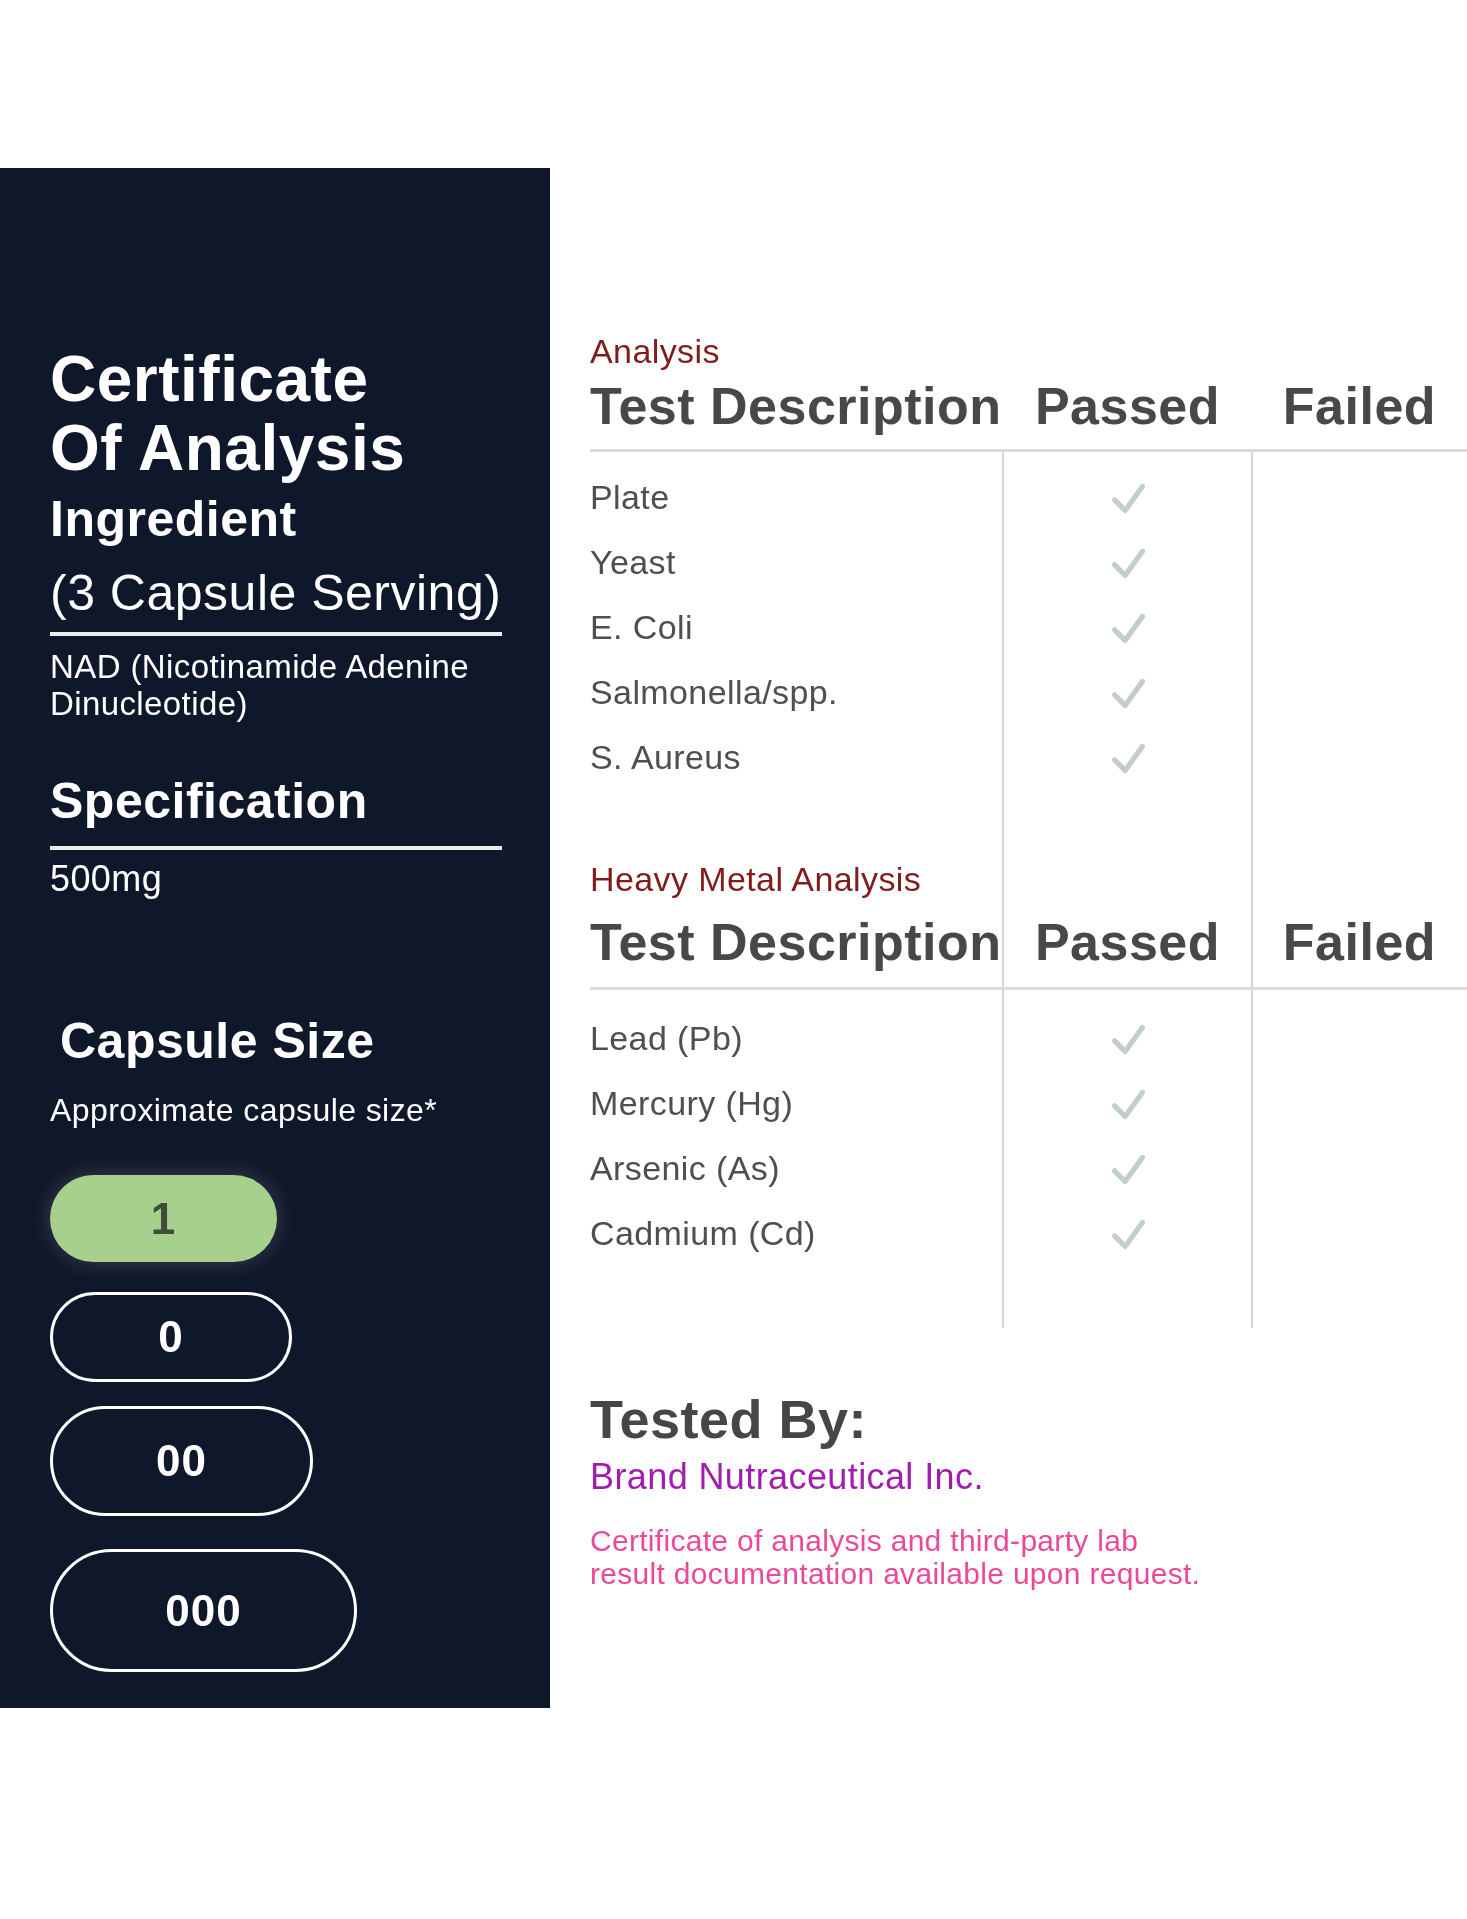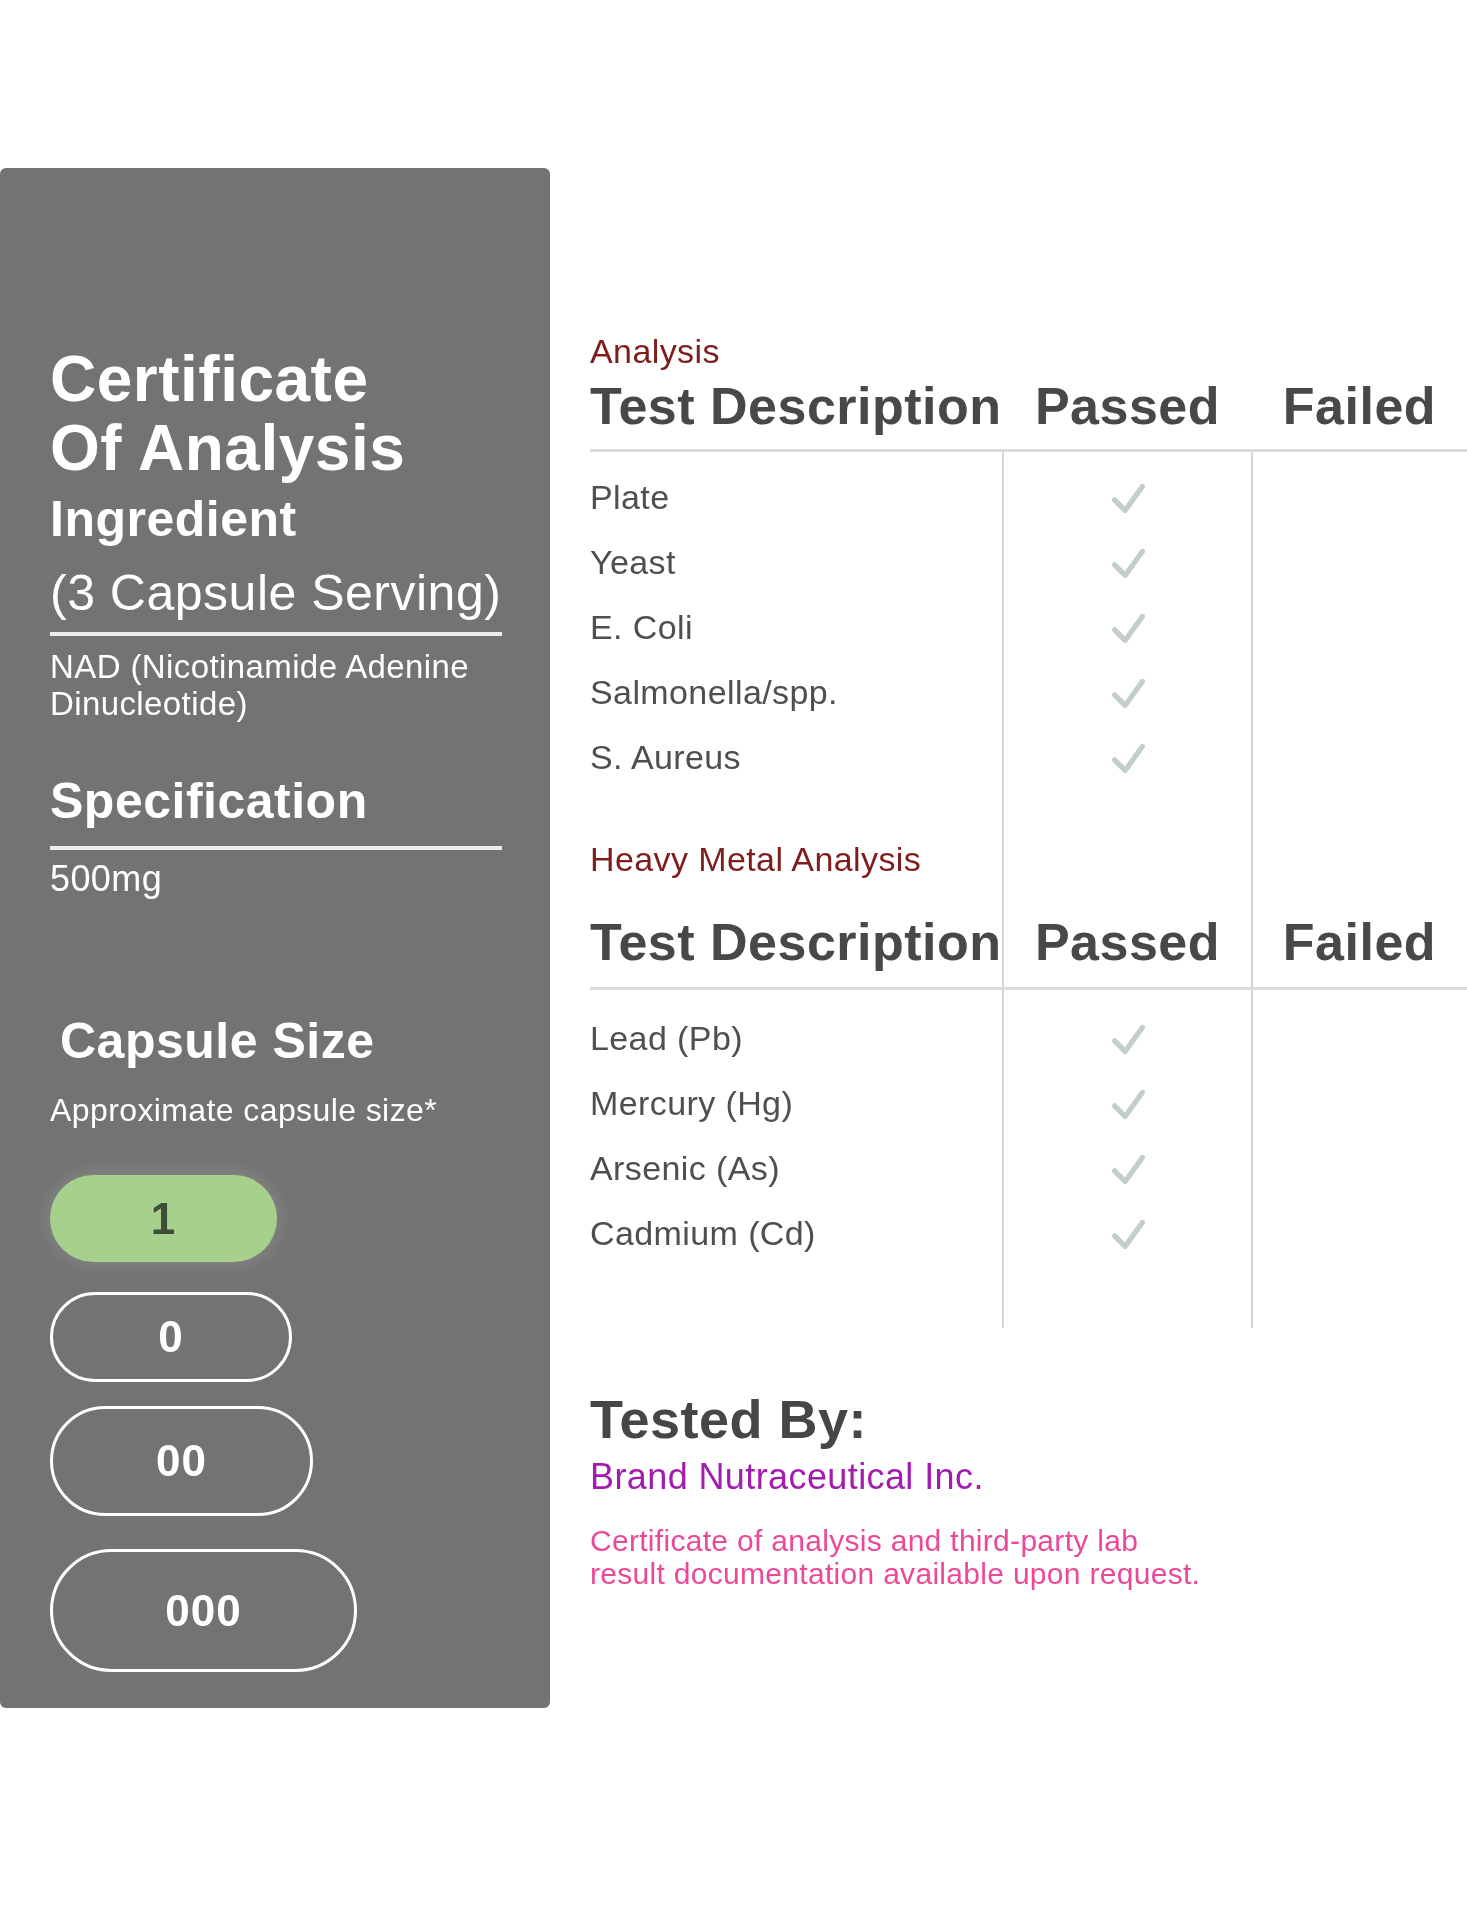--- a/index.html
+++ b/index.html
@@ -1,21 +1,21 @@
 <!DOCTYPE html>
 <html><head>
 <meta charset="utf-8">
 <style>
   html,body{margin:0;padding:0;background:#ffffff;}
   .canvas{
     position:relative;width:1467px;height:1919px;background:#ffffff;overflow:hidden;
     font-family:"Liberation Sans","DejaVu Sans",sans-serif;
   }
   
-  .panel{position:absolute;left:0;top:168px;width:550px;height:1540px;background:#737373;border-radius:6px;}
+  .panel{position:absolute;left:0;top:168px;width:550px;height:1540px;background:#0f172a;}
   .panel *{color:#ffffff;}
   .p-abs{position:absolute;left:50px;}
   .title{top:134px;font-size:64px;line-height:69px;font-weight:700;letter-spacing:.5px;}
   .sect-head{font-size:50px;font-weight:700;letter-spacing:.5px;}
   .sect-sub{font-size:50px;font-weight:400;letter-spacing:.5px;}
   .ing-head{top:322px;}
   .ing-sub{top:396px;}
   .p-divider{position:absolute;left:50px;width:452px;height:4px;background:#ececec;border:none;margin:0;}
   .div1{top:464px;}
   .div2{top:678px;}
@@ -33,21 +33,21 @@
   .pill-1{top:1007px;width:227px;height:87px;background:#a7d08d;box-shadow:0 0 22px rgba(255,255,255,.18);}
   .pill-1 span{color:#3e4d38;}
   .pill-0{top:1124px;width:242px;height:90px;}
   .pill-00{top:1238px;width:263px;height:110px;}
   .pill-000{top:1381px;width:307px;height:123px;}
   
   .right{position:absolute;inset:0;}
   .r-abs{position:absolute;left:590px;color:#a21caf;}
   .tbl-label{font-size:34px;letter-spacing:.4px;color:#7f1d1d;}
   .lbl-1{top:332px;}
-  .lbl-2{top:840px;}
+  .lbl-2{top:860px;}
   .thead,.trow{
     position:absolute;left:590px;width:877px;display:grid;
     grid-template-columns:413px 249px 215px;align-items:center;
   }
   .thead{height:64px;font-size:52px;font-weight:700;color:#484848;letter-spacing:.5px;}
   .thead-1{top:374px;}
   .thead-2{top:910px;}
   .cell-c{text-align:center;}
   .underline{position:absolute;left:590px;width:877px;height:3px;background:#dbdbdb;}
   .ul-1{top:449px;}

